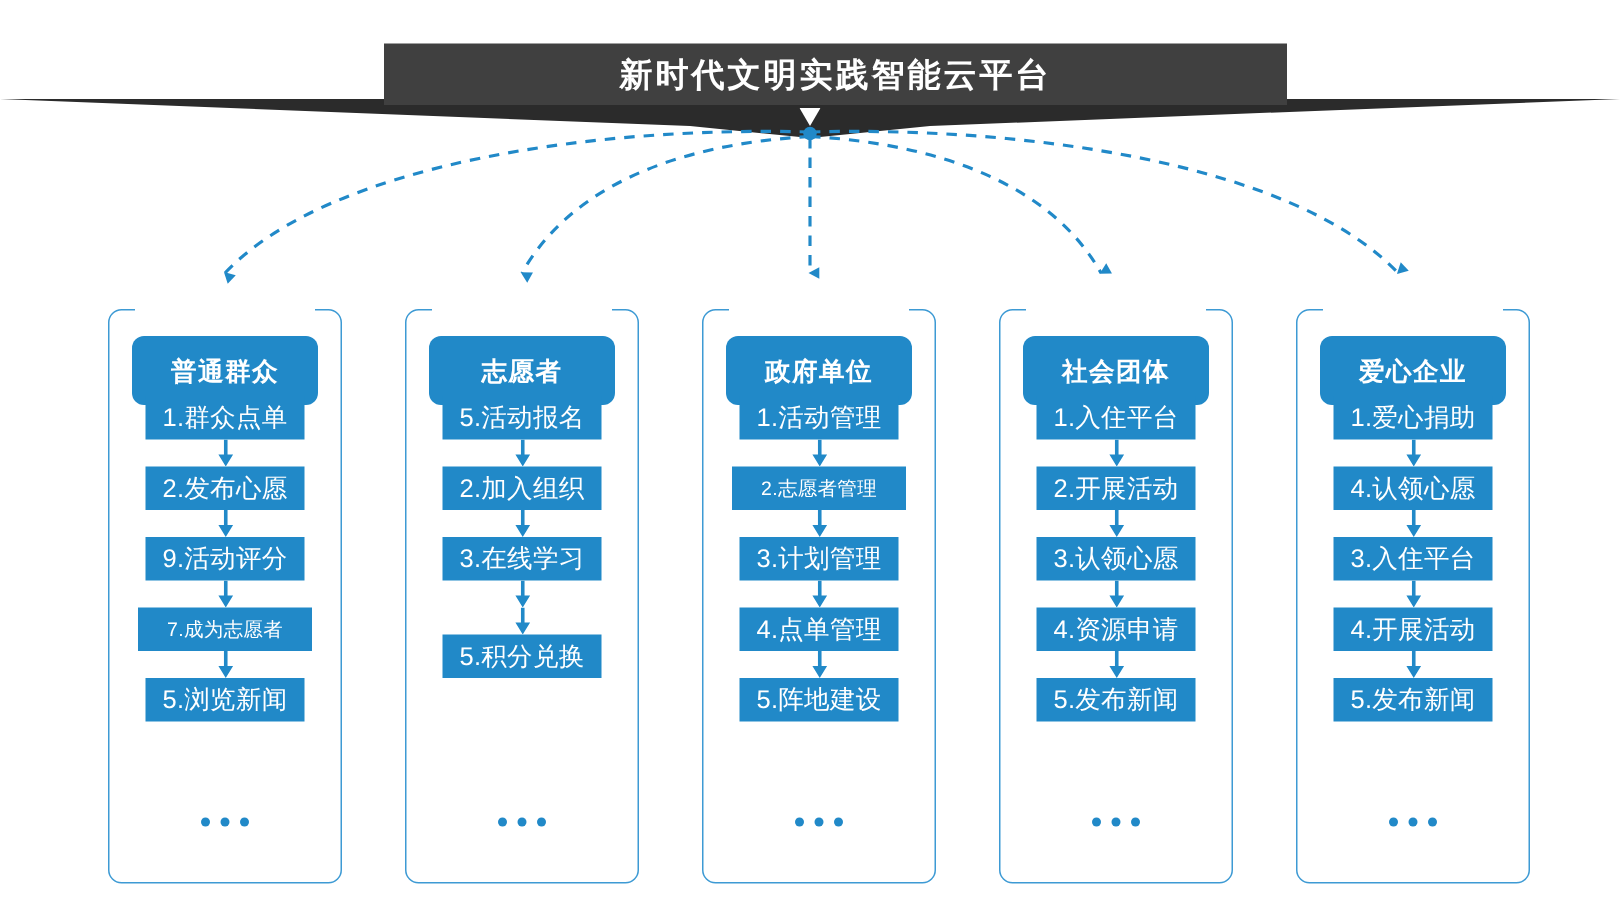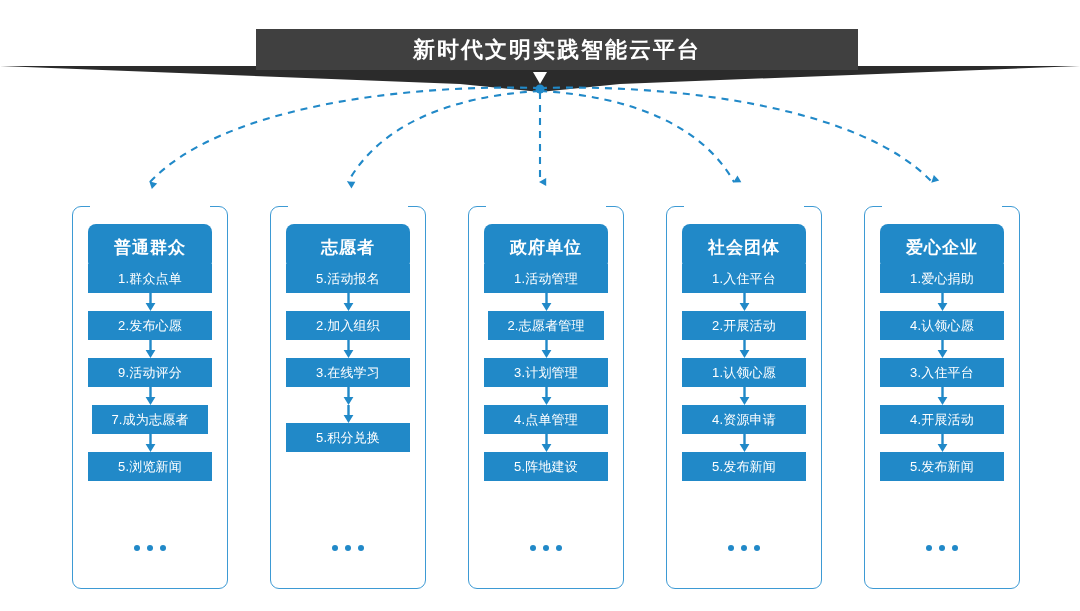--- a/index.html
+++ b/index.html
@@ -114,28 +114,28 @@
     display: flex;
     flex-direction: column;
     align-items: center;
   }
   .item-arrow {
     width: 11px;
     height: 18px;
     display: block;
   }
   .item-box {
-    width: 124px;
+    width: 106px;
     height: 29px;
     background: #2189c8;
     display: flex;
     align-items: center;
     justify-content: center;
     color: #ffffff;
-    font-size: 13px;
+    font-size: 17px;
     white-space: nowrap;
     letter-spacing: 0.2px;
   }
   .item-box.wide {
     width: 116px;
     font-size: 13px;
   }
   .col-dots {
     position: absolute;
     left: 50%;
@@ -278,21 +278,21 @@
         <div class="col-header">社会团体</div>
         <div class="col-items">
           <div class="item-box">1.入住平台</div>
           <svg class="item-arrow" viewBox="0 0 11 18">
             <path d="M 4.3 0 L 6.7 0 L 6.7 10 L 10.4 10 L 5.5 18 L 0.6 10 L 4.3 10 Z" fill="#2189c8"></path>
           </svg>
           <div class="item-box">2.开展活动</div>
           <svg class="item-arrow" viewBox="0 0 11 18">
             <path d="M 4.3 0 L 6.7 0 L 6.7 10 L 10.4 10 L 5.5 18 L 0.6 10 L 4.3 10 Z" fill="#2189c8"></path>
           </svg>
-          <div class="item-box">1.认领心愿</div>
+          <div class="item-box">3.认领心愿</div>
           <svg class="item-arrow" viewBox="0 0 11 18">
             <path d="M 4.3 0 L 6.7 0 L 6.7 10 L 10.4 10 L 5.5 18 L 0.6 10 L 4.3 10 Z" fill="#2189c8"></path>
           </svg>
           <div class="item-box">4.资源申请</div>
           <svg class="item-arrow" viewBox="0 0 11 18">
             <path d="M 4.3 0 L 6.7 0 L 6.7 10 L 10.4 10 L 5.5 18 L 0.6 10 L 4.3 10 Z" fill="#2189c8"></path>
           </svg>
           <div class="item-box">5.发布新闻</div>
         </div>
         <div class="col-dots">

